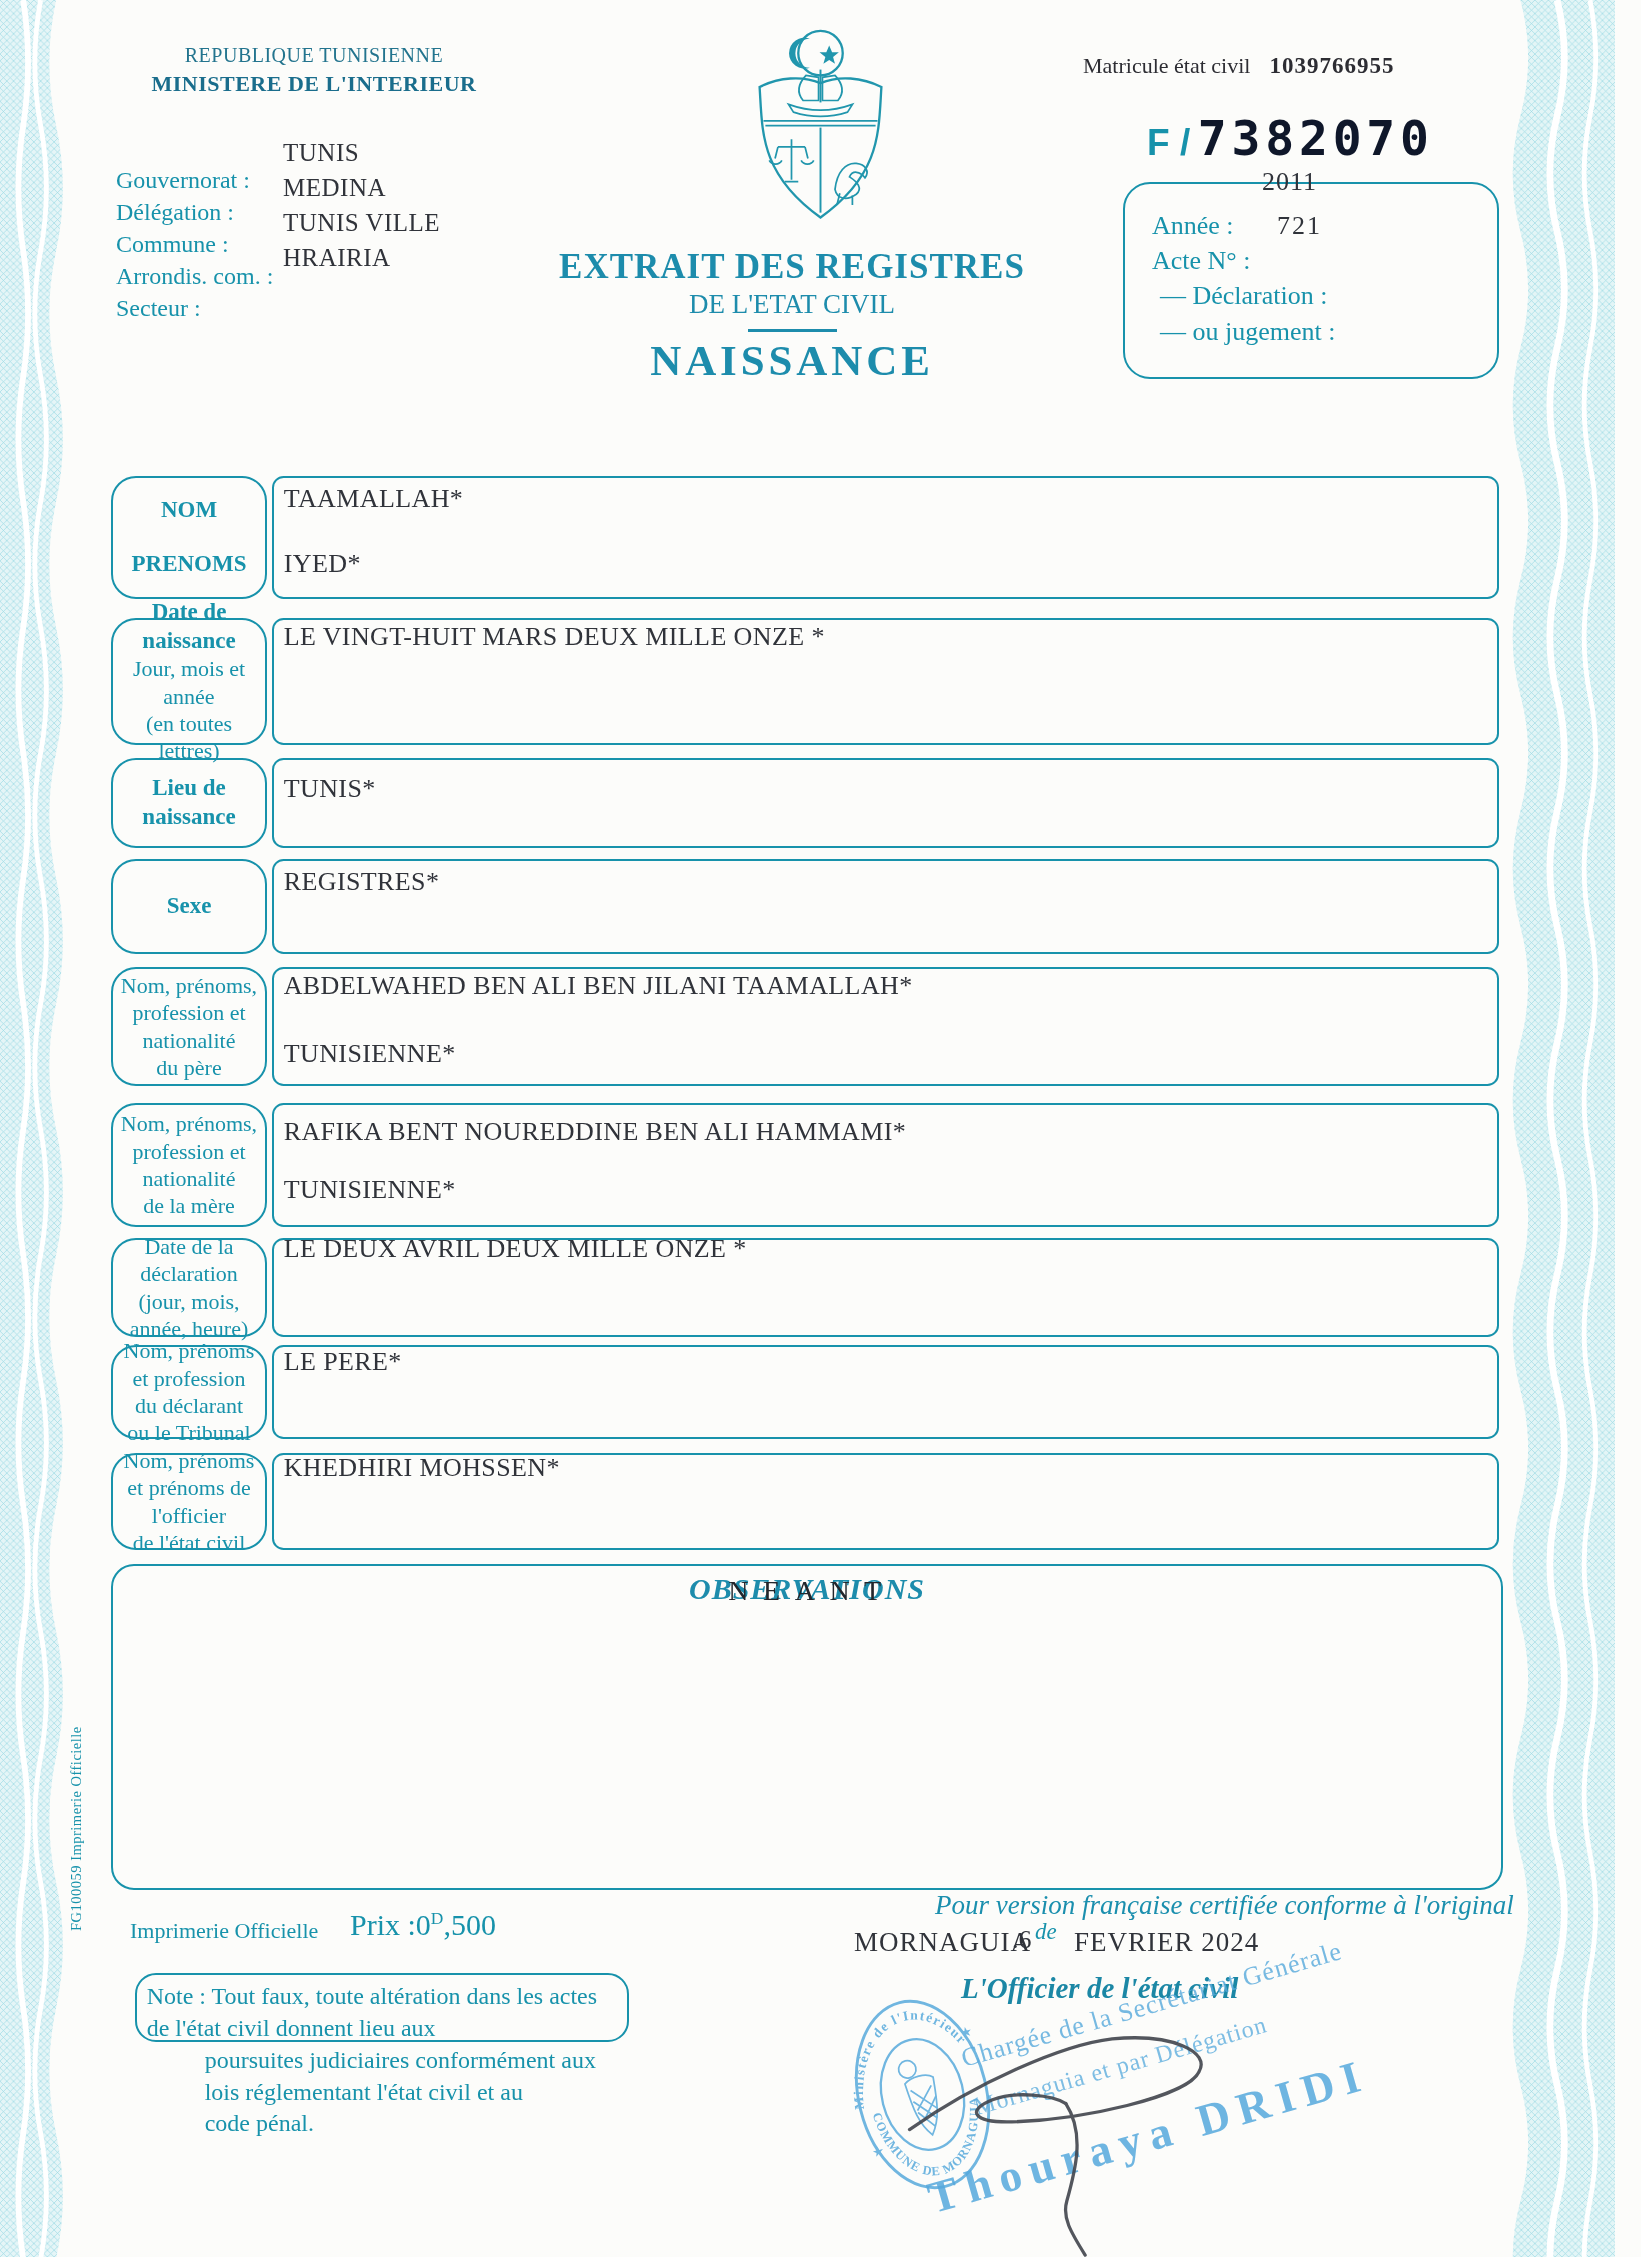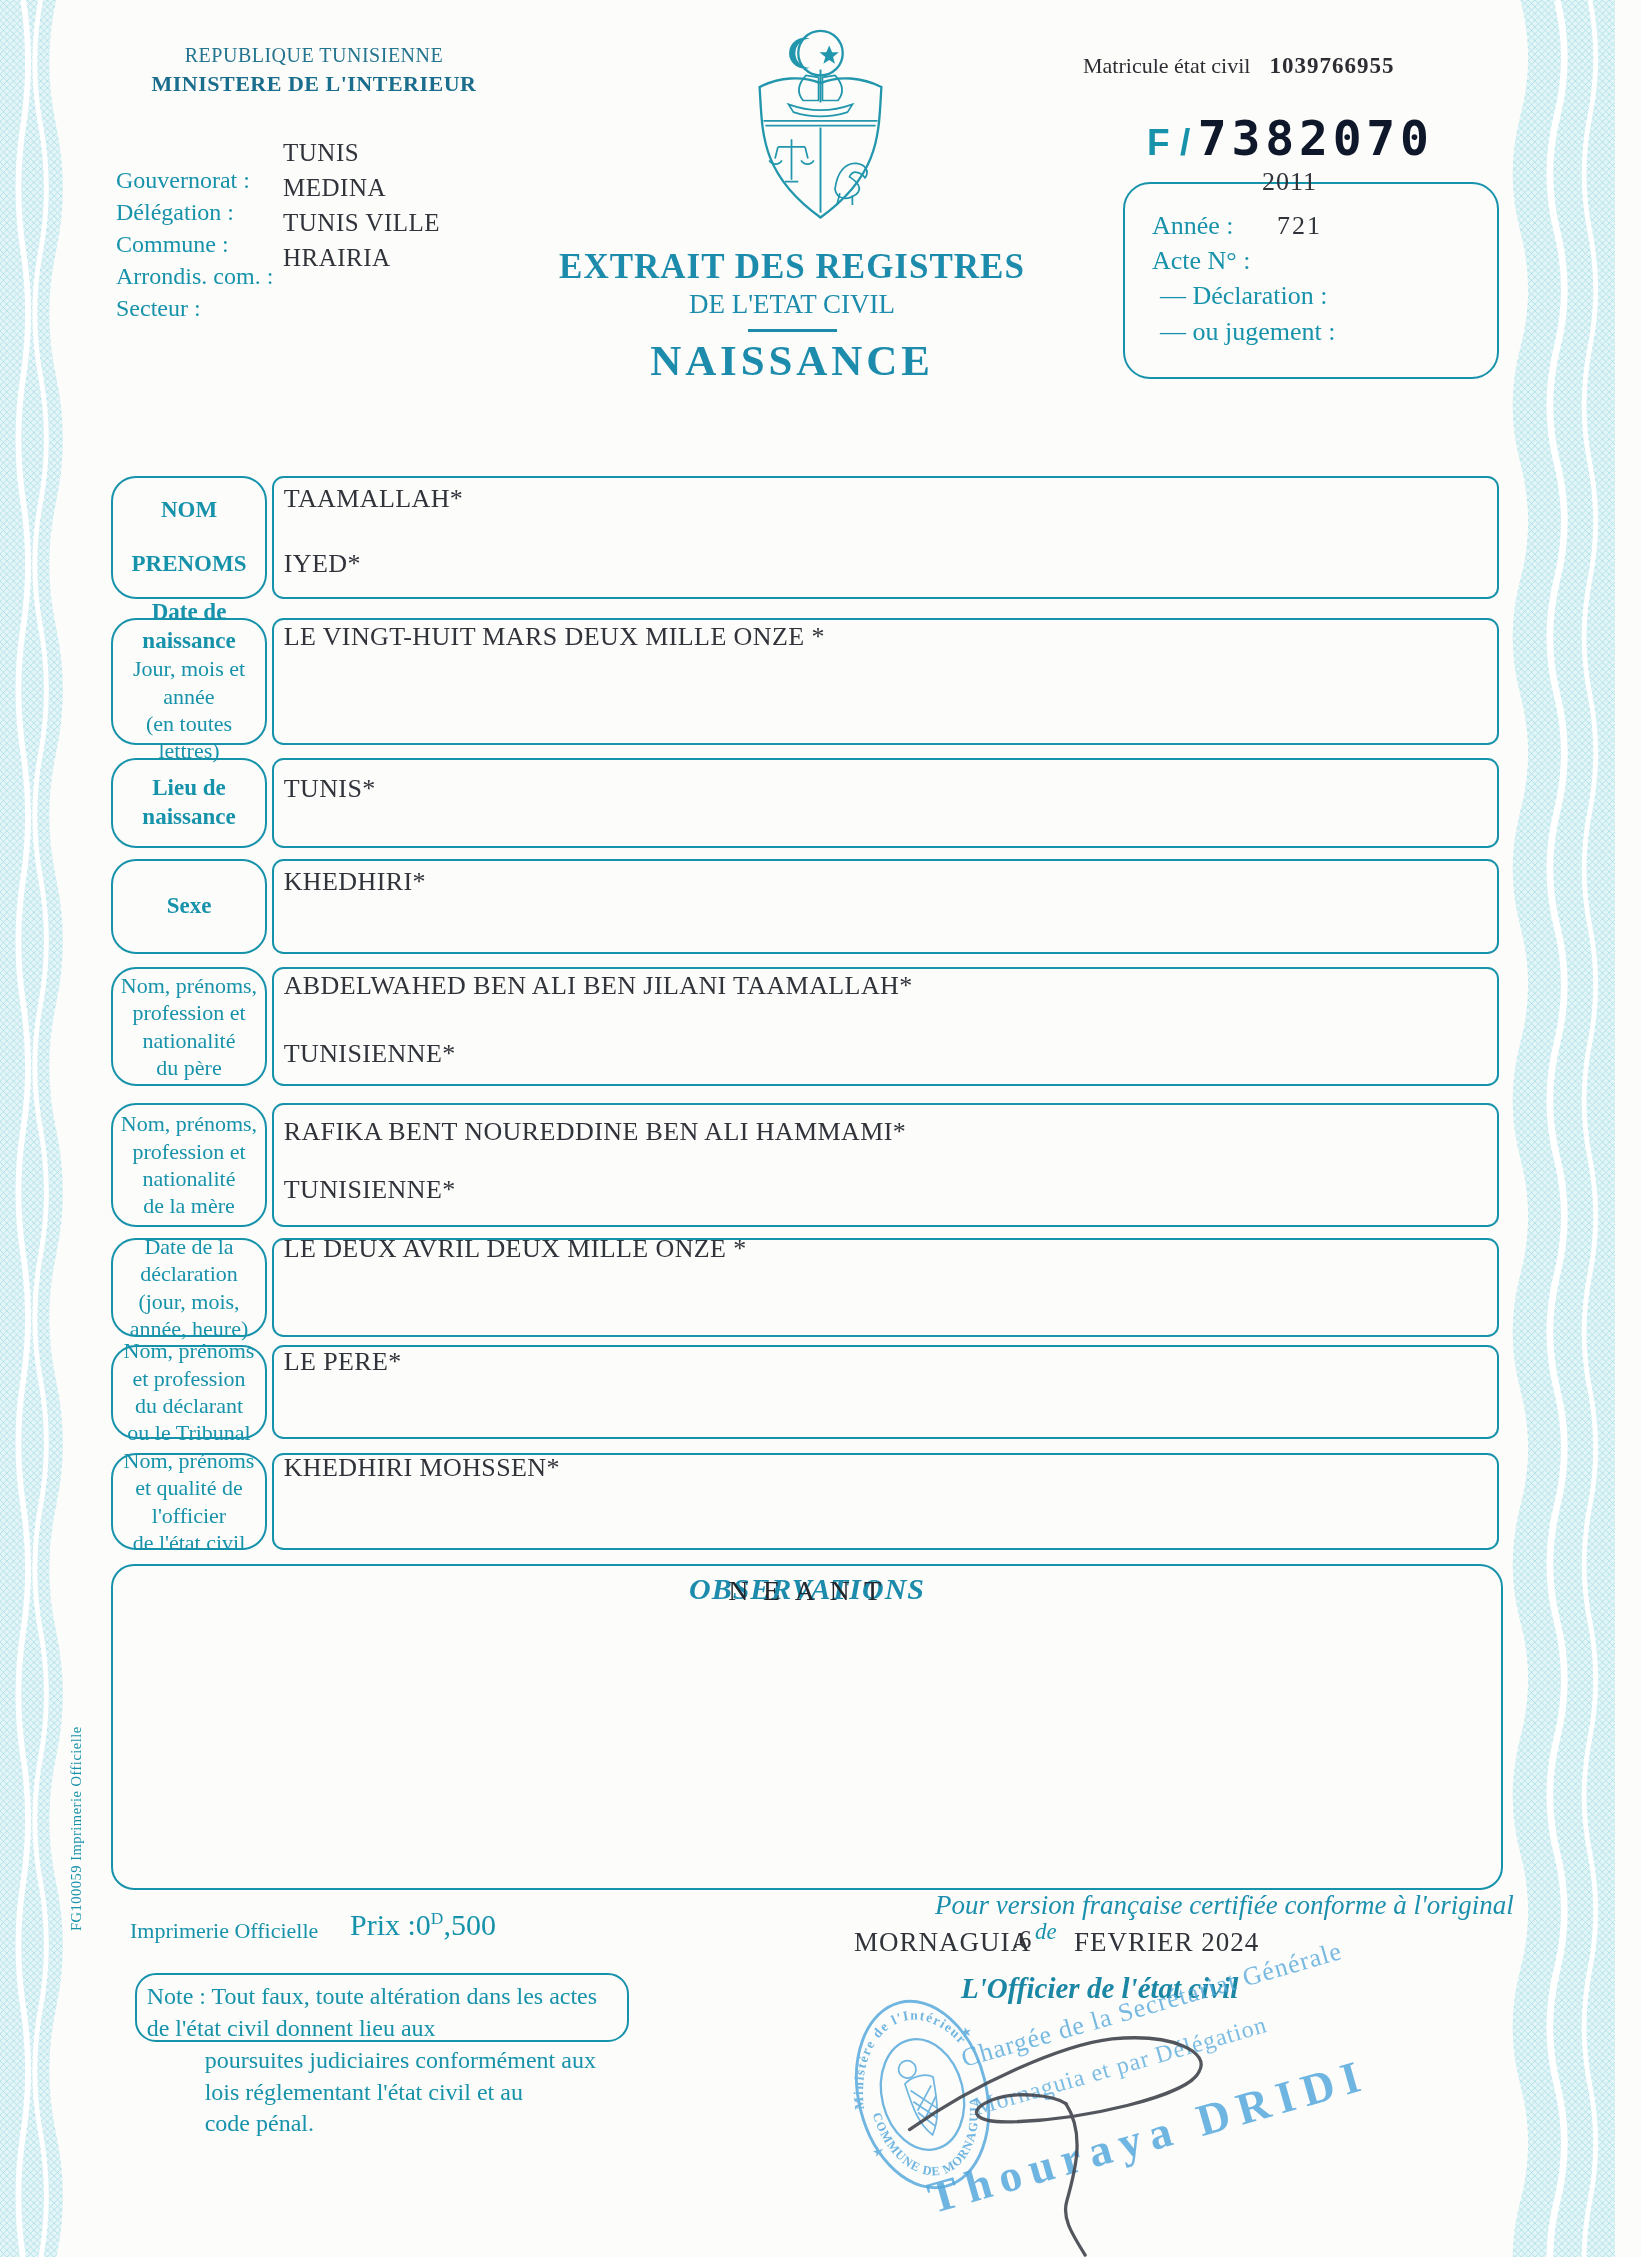--- a/index.html
+++ b/index.html
@@ -191,21 +191,21 @@
     <div class="b">Lieu de naissance</div>
   </div>
   <div class="valbox" style="top:758px;height:90px;">
     <div class="val" style="top:13.5px;">TUNIS*</div>
   </div>
 
   <div class="lblbox" style="top:859px;height:95px;">
     <div class="b">Sexe</div>
   </div>
   <div class="valbox" style="top:859px;height:95px;">
-    <div class="val" style="top:5.8px;">KHEDHIRI*</div>
+    <div class="val" style="top:5.8px;">REGISTRES*</div>
   </div>
 
   <div class="lblbox" style="top:967px;height:119px;">
     <div>Nom, prénoms,</div>
     <div>profession et nationalité</div>
     <div>du père</div>
   </div>
   <div class="valbox" style="top:967px;height:119px;">
     <div class="val" style="top:1.9px;">ABDELWAHED BEN ALI BEN JILANI TAAMALLAH*</div>
     <div class="val" style="top:70px;">TUNISIENNE*</div>
@@ -234,21 +234,21 @@
     <div>Nom, prénoms</div>
     <div>et profession du déclarant</div>
     <div>ou le Tribunal</div>
   </div>
   <div class="valbox" style="top:1345px;height:94px;">
     <div class="val" style="top:0px;">LE PERE*</div>
   </div>
 
   <div class="lblbox" style="top:1453px;height:97px;">
     <div>Nom, prénoms</div>
-    <div>et qualité de l'officier</div>
+    <div>et prénoms de l'officier</div>
     <div>de l'état civil</div>
   </div>
   <div class="valbox" style="top:1453px;height:97px;">
     <div class="val" style="top:-1.9px;">KHEDHIRI MOHSSEN*</div>
   </div>
 
   <div class="abs obsbox">
     <div class="obshead">
       <span class="obs-label">OBSERVATIONS</span>
       <span class="obs-typed">NEANT</span>

